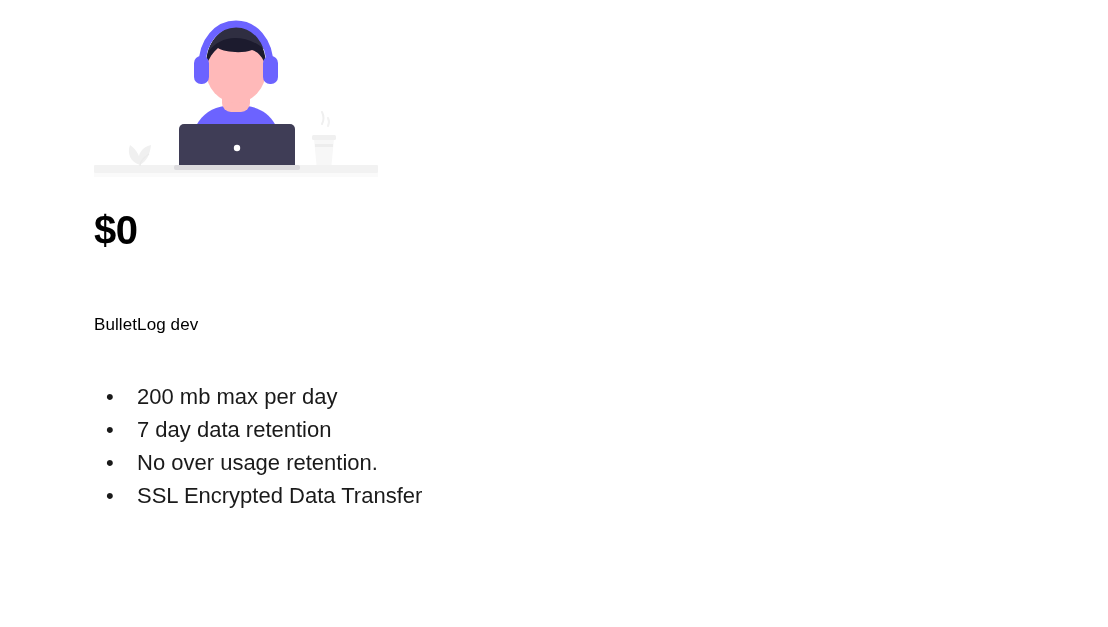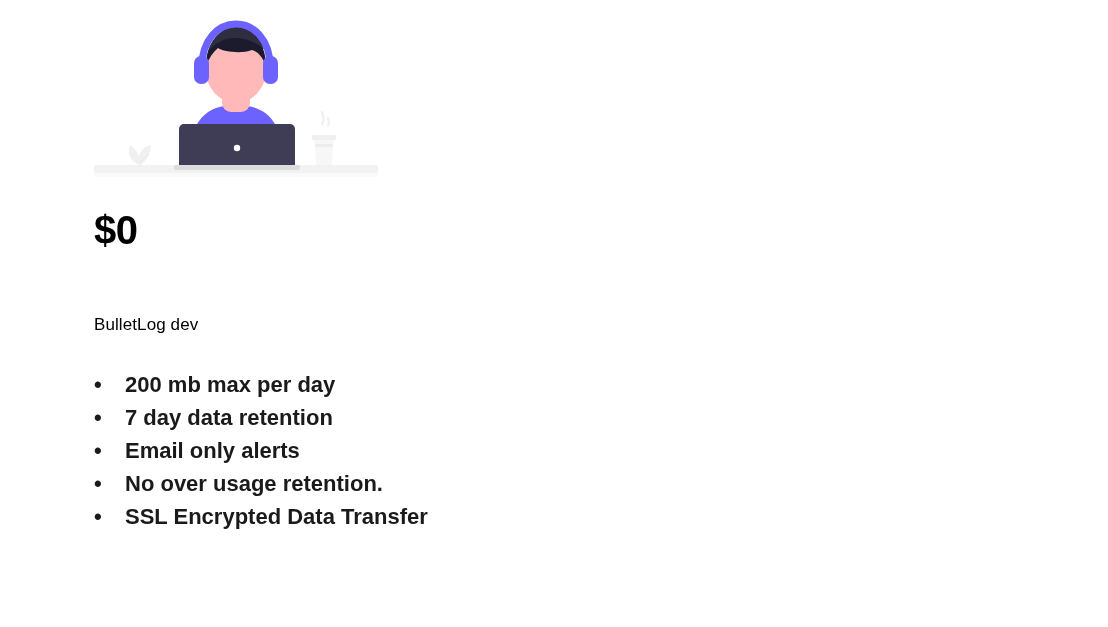--- a/index.html
+++ b/index.html
@@ -55,26 +55,26 @@
     color: #000000;
     letter-spacing: 0.1px;
     white-space: nowrap;
   }
   .plan-name-free { left: 94px;  top: 315px; }
 
   
   .features {
     position: absolute;
     list-style: none;
-    margin: 0;
+    margin: 12px;
     padding: 0;
     font-size: 22px;
     line-height: 33px;
     color: #1a1a1a;
-    font-weight: 700;
+    font-weight: 400;
   }
   .features-free { left: 94px;  top: 368px; width: 440px; }
 
   .feature-item {
     position: relative;
     padding-left: 31px;
     white-space: normal;
   }
   .feature-item::before {
     content: "•";
@@ -137,21 +137,20 @@
       </svg>
     </div>
 
     <div class="price price-free">$0</div>
 
     <div class="plan-name plan-name-free">BulletLog dev</div>
 
     <ul class="features features-free">
       <li class="feature-item">200 mb max per day</li>
       <li class="feature-item">7 day data retention</li>
-      <li class="feature-item">Email only alerts</li>
       <li class="feature-item">No over usage retention.</li>
       <li class="feature-item">SSL Encrypted Data Transfer</li>
     </ul>
   </section>
 
   <section class="plan plan-pro">
 
     
 
     

